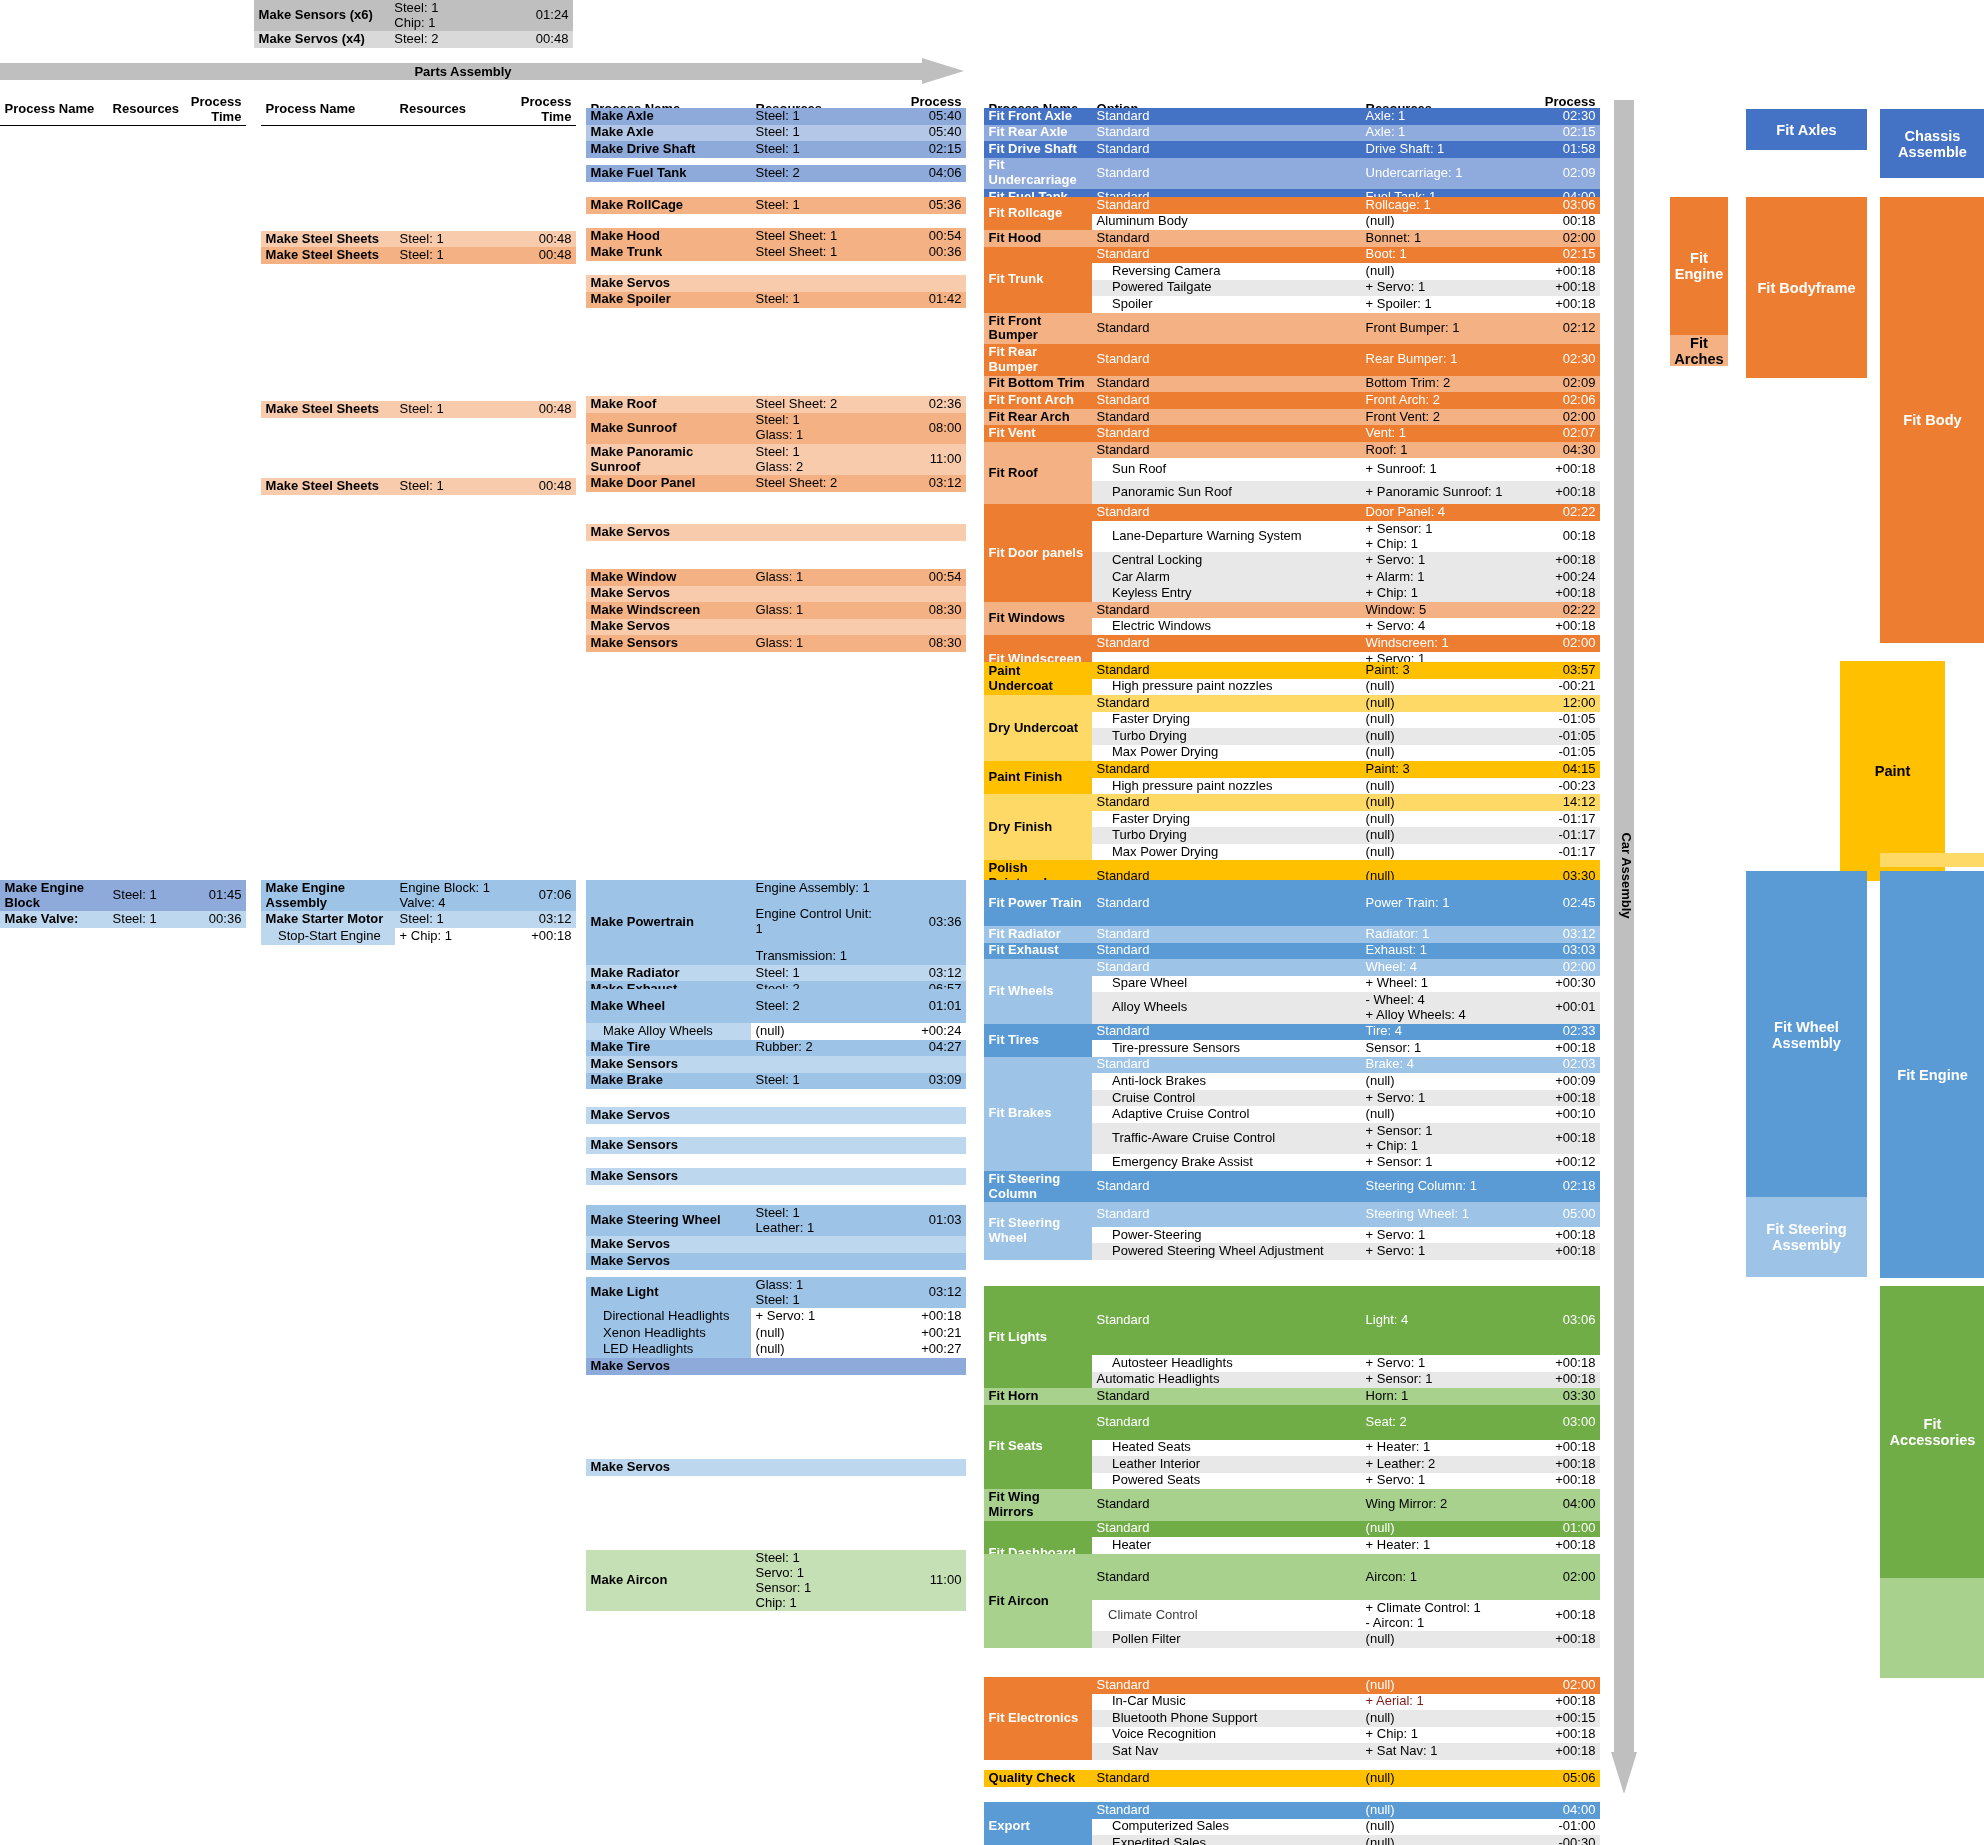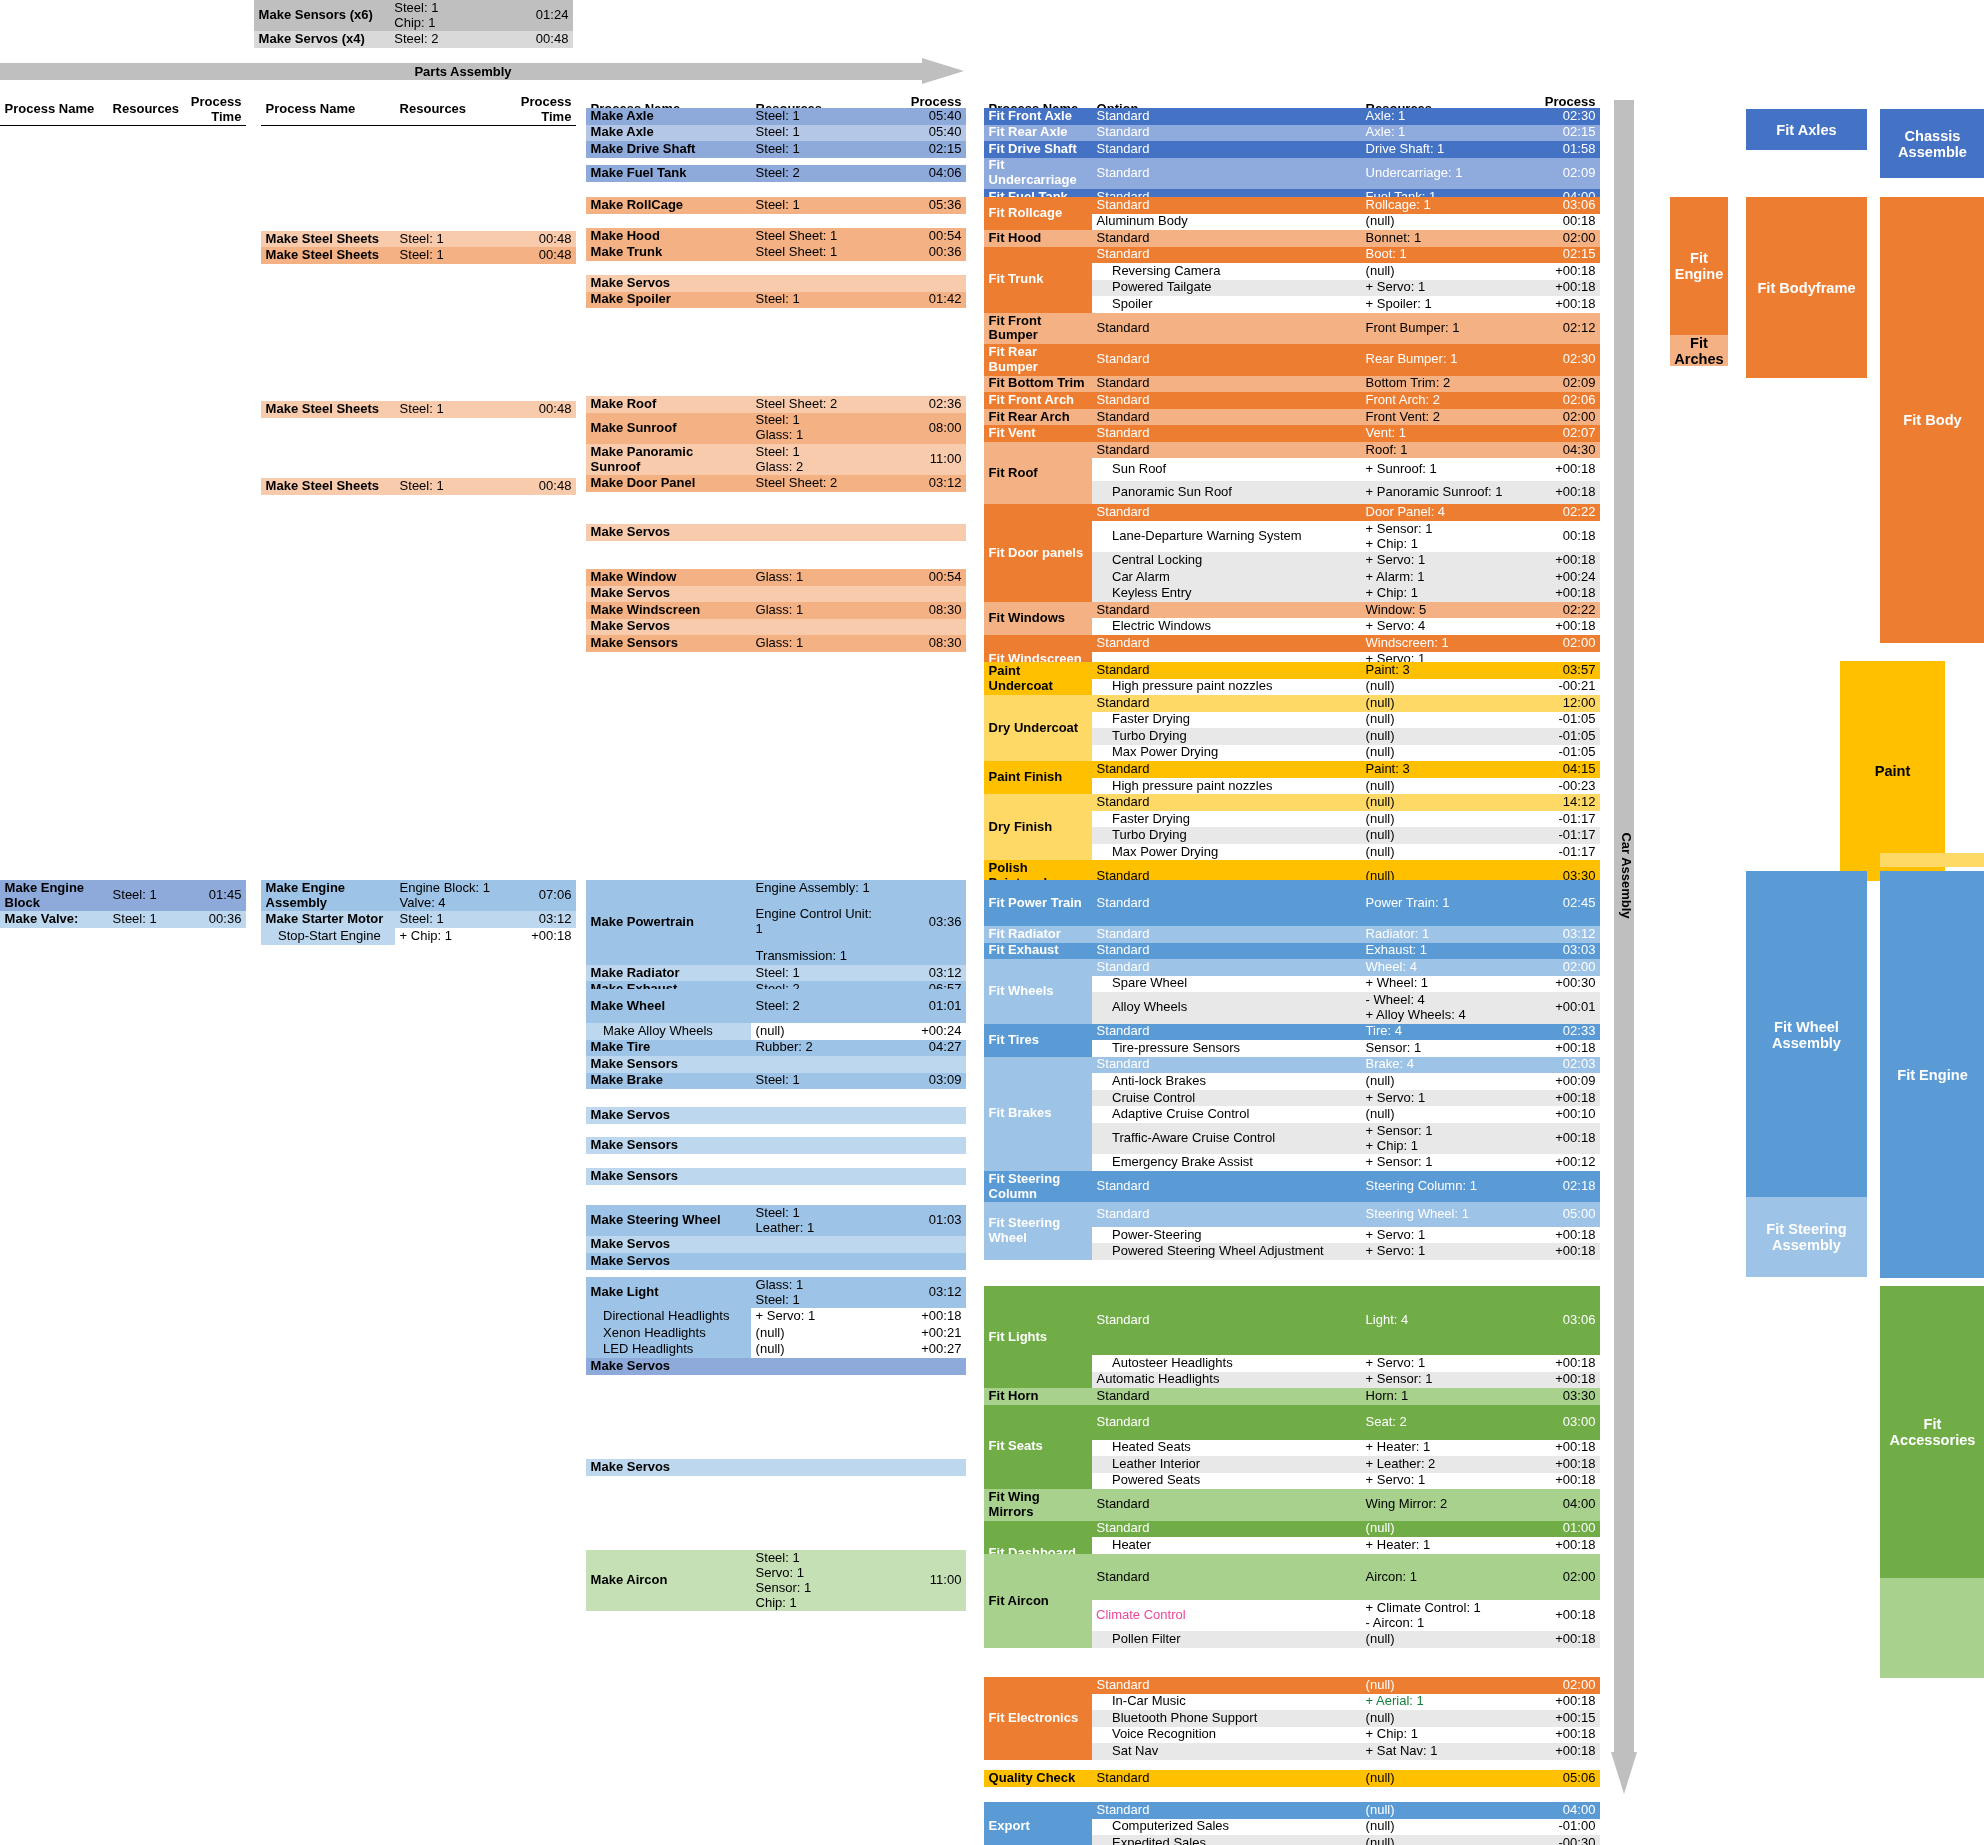--- a/index.html
+++ b/index.html
@@ -1240,21 +1240,21 @@
         <tbody>
           <tr class="grn-m" style="height:46px">
             <td class="nm" style="width:108px;vertical-align:middle" rowspan="3">Fit Aircon</td>
             <td style="width:269px;">Standard</td>
             <td style="width:154px;">
               <div>Aircon: 1</div>
             </td>
             <td class="rt" style="width:85px;">02:00</td>
           </tr>
           <tr class="grn-m" style="height:25px">
-            <td style="width:269px;background:#ffffff;color:#ec4899;padding-left:4px;margin-left:36px;">Climate Control</td>
+            <td style="width:269px;background:#ffffff;color:#404040;padding-left:16px;margin-left:36px;">Climate Control</td>
             <td style="width:154px;background:#ffffff;color:#000;">
               <div>+ Climate Control: 1</div>
               <div>- Aircon: 1</div>
             </td>
             <td class="rt" style="width:85px;background:#ffffff;color:#000;">+00:18</td>
           </tr>
           <tr class="grn-m" style="height:15.4px">
             <td style="width:269px;background:#e8e8e8;color:#000;padding-left:20px;">Pollen Filter</td>
             <td style="width:154px;background:#e8e8e8;color:#000;">
               <div>(null)</div>
@@ -1270,21 +1270,21 @@
           <tr class="or-d" style="height:15.4px">
             <td class="nm" style="width:108px;vertical-align:middle" rowspan="5">Fit Electronics</td>
             <td style="width:269px;">Standard</td>
             <td style="width:154px;">
               <div>(null)</div>
             </td>
             <td class="rt" style="width:85px;">02:00</td>
           </tr>
           <tr class="or-d" style="height:15.4px">
             <td style="width:269px;background:#ffffff;color:#000;padding-left:20px;">In-Car Music</td>
-            <td style="width:154px;background:#ffffff;color:#15803d;">
+            <td style="width:154px;background:#ffffff;color:#7f1d1d;">
               <div>+ Aerial: 1</div>
             </td>
             <td class="rt" style="width:85px;background:#ffffff;color:#000;">+00:18</td>
           </tr>
           <tr class="or-d" style="height:15.4px">
             <td style="width:269px;background:#e8e8e8;color:#000;padding-left:20px;">Bluetooth Phone Support</td>
             <td style="width:154px;background:#e8e8e8;color:#000;">
               <div>(null)</div>
             </td>
             <td class="rt" style="width:85px;background:#e8e8e8;color:#000;">+00:15</td>

